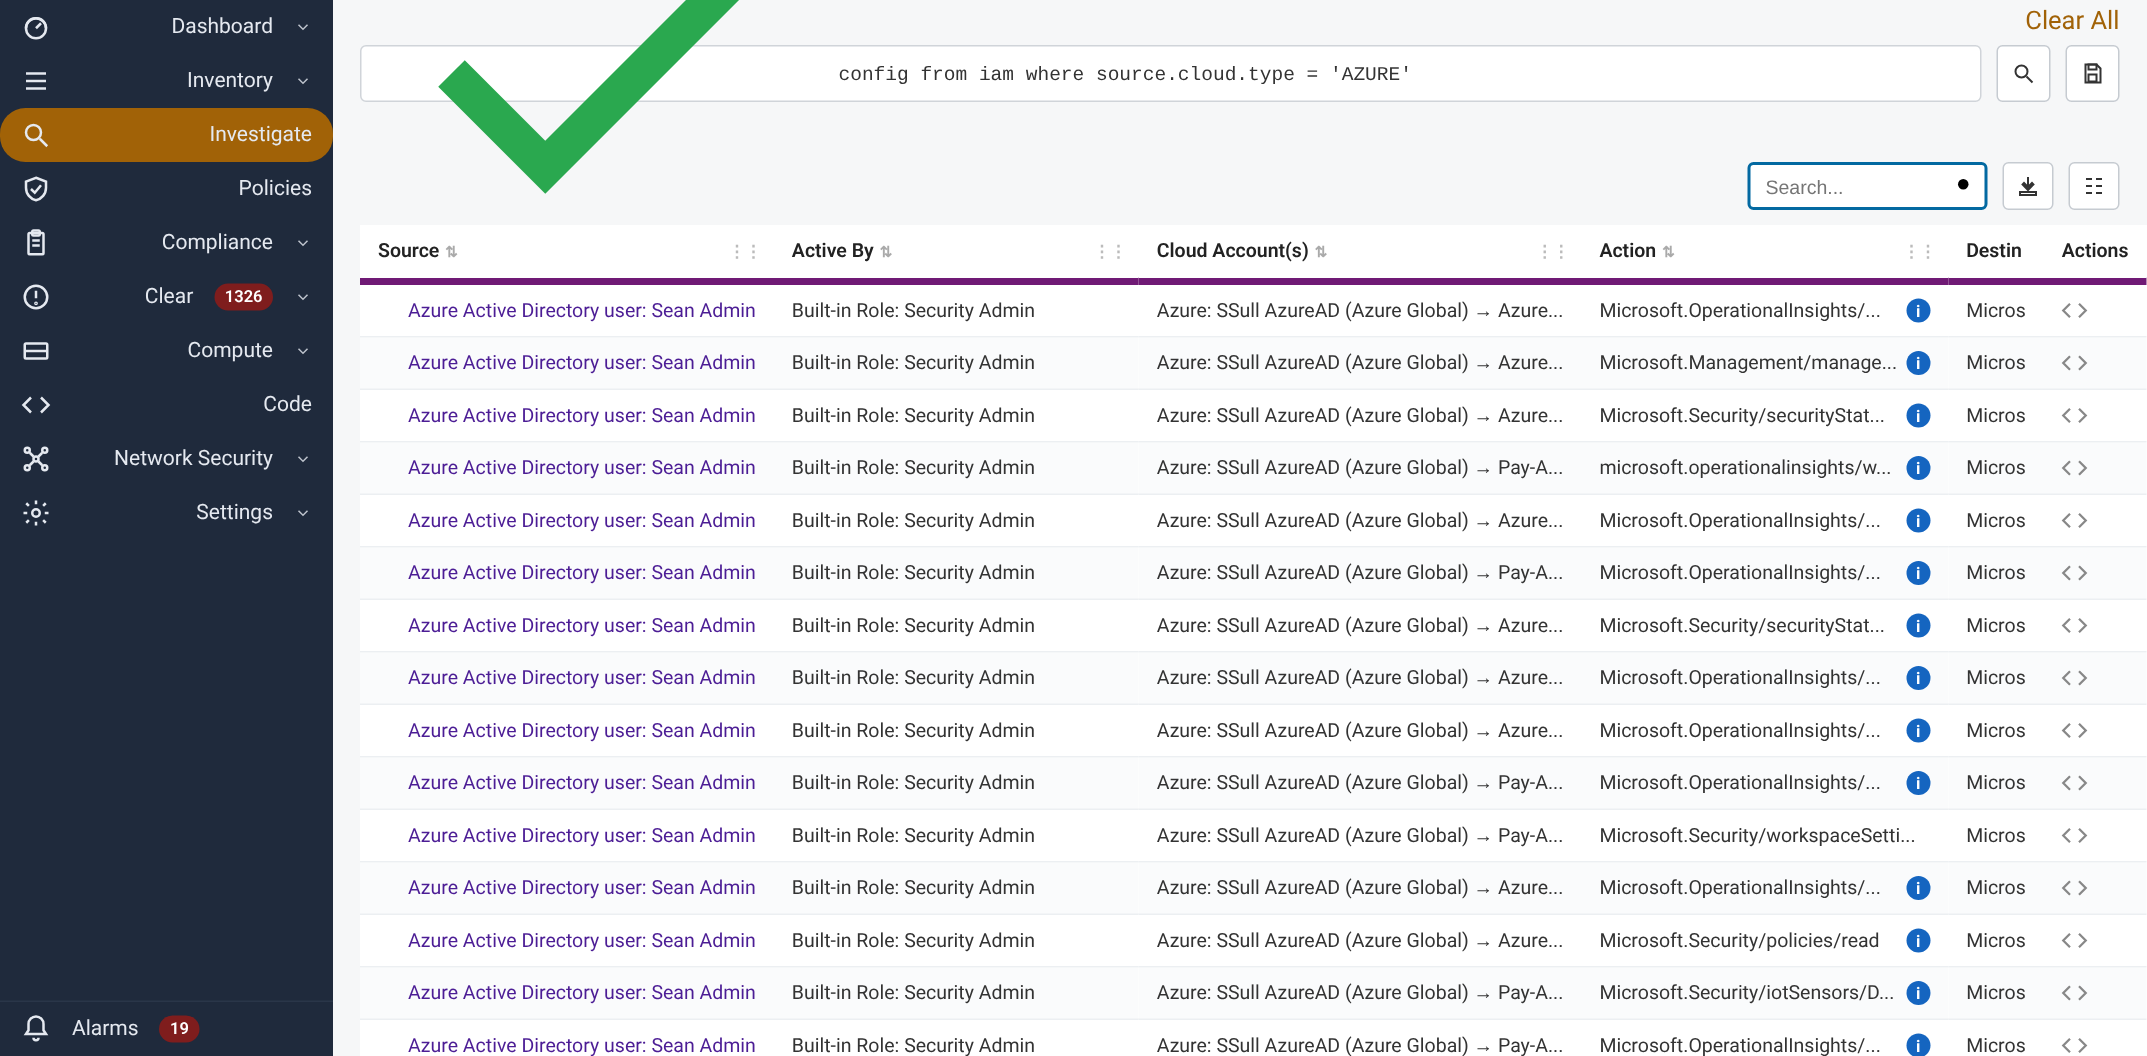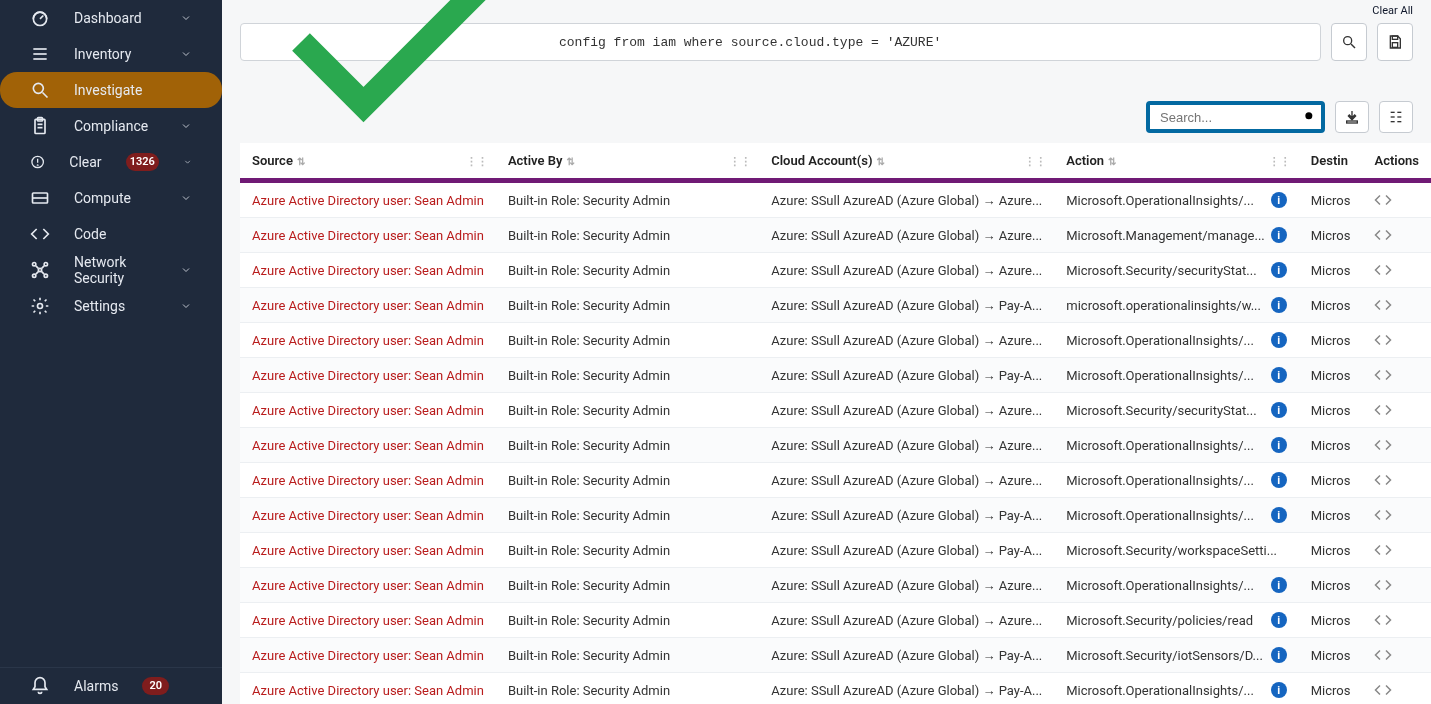--- a/index.html
+++ b/index.html
@@ -20,25 +20,26 @@
   display: flex;
   flex-direction: column;
   height: 100%;
   flex-shrink: 0;
 }
 .sidebar-nav { flex: 1; overflow-y: auto; }
 .nav-item {
   display: flex;
   align-items: center;
   height: 36px;
-  padding: 0 30px;
+  padding: 0 14px;
   font-size: 14px;
   cursor: pointer;
-  gap: 24px;
+  gap: 14px;
   position: relative;
+  text-align: right;
 }
 .nav-item.active {
   background: #a16207;
   border-radius: 17px;
 }
 .nav-item .icon {
   width: 20px; height: 20px; display:flex; align-items:center; justify-content:center;
 }
 .nav-item .label { flex:1; }
 .nav-item .chevron {
@@ -55,21 +56,21 @@
 }
 
 .main {
   flex:1; display:flex; flex-direction:column; height:100%;
   min-width:0;
 }
 .top-bar {
   display:flex; justify-content:flex-end; padding:4px 18px 0 18px;
 }
 .clear-all {
-  color:#0f172a; font-size:11px; cursor:pointer;
+  color:#a16207; font-size:17px; cursor:pointer;
 }
 .query-row {
   display:flex; align-items:flex-end; gap:10px;
   padding:6px 18px 0 18px;
 }
 .query-box {
   flex:1; border:1px solid #d0d4d9; background:#fff; border-radius:4px;
   display:flex; align-items:center; padding:0 10px; height:38px;
   font-family: "SFMono-Regular", Consolas, "Liberation Mono", Menlo, monospace;
   font-size:13px; color:#333;
@@ -81,21 +82,21 @@
   cursor:pointer;
 }
 .toolbar {
   display:flex; justify-content:flex-end; align-items:center;
   padding:40px 18px 10px 18px; gap:10px;
 }
 .search-box {
   position:relative; display:flex; align-items:center;
 }
 .search-box input {
-  width:179px; height:32px; border:4px solid #0369a1; border-radius:4px;
+  width:160px; height:32px; border:2px solid #0369a1; border-radius:4px;
   padding:0 30px 0 10px; font-size:13px; color:#333;
 }
 .search-box .search-icon-small {
   position:absolute; right:8px; color:#999; pointer-events:none;
 }
 .toolbar .icon-btn { height:32px; width:34px; }
 
 .table-wrap {
   margin:0 0 0 18px; overflow:auto; flex:1;
 }
@@ -109,21 +110,21 @@
   position:relative; background:#fff;
 }
 thead th .sort { font-size:10px; color:#aaa; margin-left:4px; }
 thead th .drag {
   position:absolute; right:8px; top:50%; transform:translateY(-50%);
   color:#bbb; font-size:11px;
 }
 tbody tr { border-bottom:1px solid #eceff2; }
 tbody tr:nth-child(even) { background:#fafbfc; }
 tbody td { padding:8px 12px; white-space:nowrap; overflow:hidden; text-overflow:ellipsis; }
-.link { color:#b91c1c; cursor:pointer; }
+.link { color:#4c1d95; cursor:pointer;margin-left:20px; }
 .info-icon {
   display:inline-flex; width:16px; height:16px; border-radius:50%;
   background:#1565c0; color:#fff; font-size:11px; font-weight:bold;
   align-items:center; justify-content:center; margin-left:6px; vertical-align:middle;
 }
 .action-cell { display:flex; align-items:center; }
 .action-cell .action-text { flex:1; overflow:hidden; text-overflow:ellipsis; }
 .code-btn {
   color:#888; cursor:pointer; display:flex; align-items:center; justify-content:center;
 }
@@ -177,20 +178,29 @@
         </span>
       </div>
       <div class="nav-item active">
         <span class="icon">
           <svg viewBox="0 0 24 24">
             <circle cx="10" cy="10" r="6"></circle>
             <line x1="15" y1="15" x2="21" y2="21"></line>
           </svg>
         </span>
         <span class="label">Investigate</span>
+      </div>
+      <div class="nav-item">
+        <span class="icon">
+          <svg viewBox="0 0 24 24">
+            <path d="M12 3l8 3v5c0 5-3.5 9-8 10-4.5-1-8-5-8-10V6l8-3z"></path>
+            <polyline points="8 12 11 15 16 9"></polyline>
+          </svg>
+        </span>
+        <span class="label">Policies</span>
       </div>
       <div class="nav-item">
         <span class="icon">
           <svg viewBox="0 0 24 24">
             <rect x="6" y="4" width="12" height="17" rx="1"></rect>
             <rect x="9" y="2" width="6" height="4" rx="1"></rect>
             <line x1="9" y1="10" x2="15" y2="10"></line>
             <line x1="9" y1="14" x2="15" y2="14"></line>
           </svg>
         </span>
@@ -280,21 +290,21 @@
     </nav>
   <div class="sidebar-bottom">
     <div class="nav-item">
       <span class="icon">
         <svg viewBox="0 0 24 24">
             <path d="M6 8a6 6 0 0 1 12 0v5l2 3H4l2-3V8z"></path>
             <path d="M10 19a2 2 0 0 0 4 0"></path>
           </svg>
       </span>
       <span>Alarms</span>
-      <span class="badge">20</span>
+      <span class="badge">19</span>
     </div>
   </div>
 </aside>
 
 <main class="main">
   <div class="top-bar">
     <span class="clear-all">Clear All</span>
   </div>
 
   <div class="query-row">

